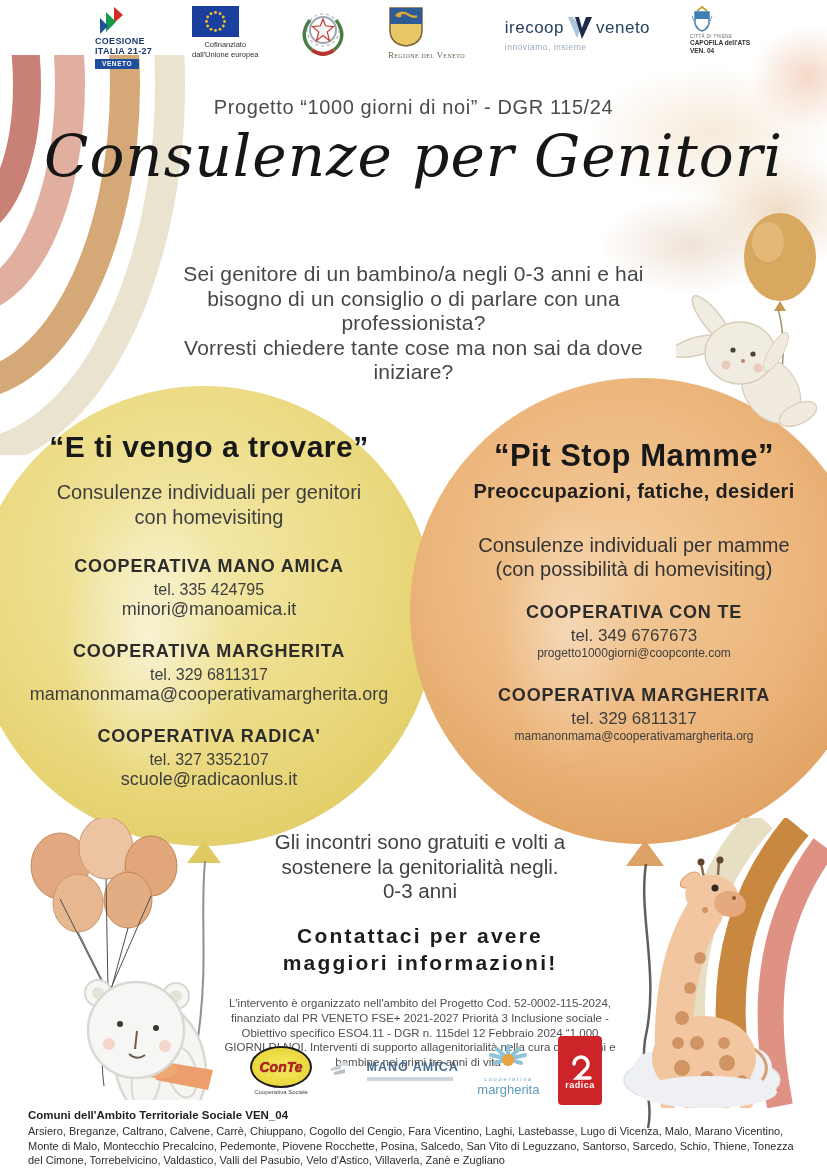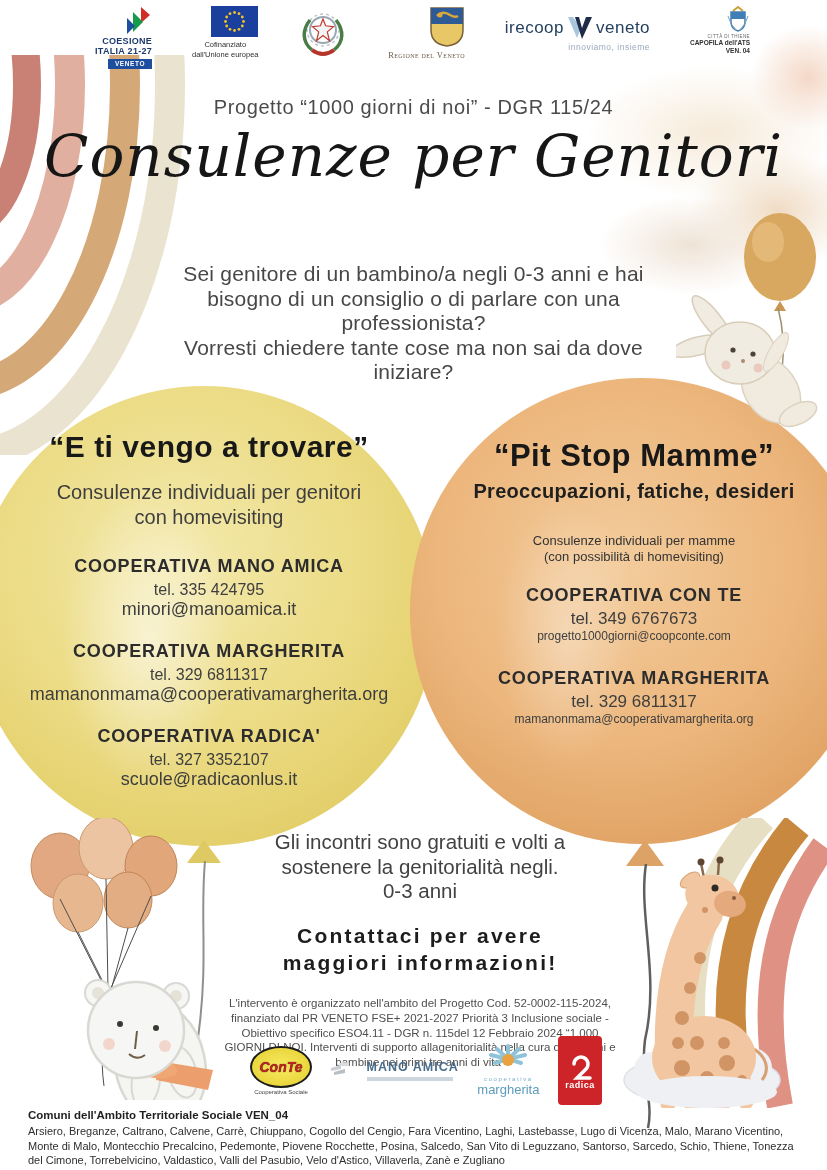--- a/index.html
+++ b/index.html
@@ -24,21 +24,21 @@
                radial-gradient(circle at 45% 40%,#f3cc9c 0%,#ecb67c 48%,#e0a263 78%,#d6955a 100%);}
   .knot{position:absolute;z-index:2;clip-path:polygon(50% 0,100% 100%,0 100%);}
   .knot-left{left:187px;top:840px;width:34px;height:23px;background:#dfc963;}
   .knot-right{left:626px;top:840px;width:38px;height:26px;background:#dda265;}
   .strings{position:absolute;left:0;top:0;z-index:3;}
   .animal{position:absolute;z-index:4;}
 
   
   .logos{position:absolute;left:95px;top:6px;width:655px;height:70px;display:flex;
          justify-content:space-between;align-items:flex-start;z-index:6;}
-  .logo{display:flex;flex-direction:column;align-items:flex-end;text-align:center;}
+  .logo{display:flex;flex-direction:column;align-items:flex-start;text-align:center;}
   .c-line1,.c-line2{font-size:9px;font-weight:bold;color:#1d3a6d;line-height:1.15;letter-spacing:.3px;}
   .c-banner{margin-top:2px;background:#1d4f9e;color:#fff;font-size:6.5px;font-weight:bold;
             padding:1.5px 7px;letter-spacing:.6px;}
   .eu-flag{width:47px;height:31px;background:#1a3f9c;}
   .eu-cap{font-size:7.5px;color:#2f2f2f;margin-top:3px;line-height:1.3;}
   .ven-cap{font-family:"Liberation Serif",serif;font-variant:small-caps;font-size:8.5px;color:#6d5b49;margin-top:2px;letter-spacing:.4px;}
   .irecoop-row{display:flex;align-items:center;gap:3px;margin-top:10px;}
   .irecoop-t{font-size:17px;color:#26415f;letter-spacing:.5px;}
   .irecoop-tag{font-size:8.5px;color:#9aa9bd;margin-top:2px;letter-spacing:.5px;}
   .cap-city{font-size:4.5px;color:#666;margin-top:1px;letter-spacing:.4px;}
@@ -54,21 +54,21 @@
          font-size:21px;line-height:1.17;letter-spacing:.2px;color:#474747;}
 
   
   .balloon-content{position:absolute;z-index:6;text-align:center;}
   .bc-left{left:5px;top:430px;width:408px;}
   .bc-right{left:443px;top:438px;width:382px;}
   .b-title{margin:0 0 16px 0;font-size:30px;font-weight:800;letter-spacing:.5px;color:#181818;}
   .bc-right .b-title{font-size:31px;margin-bottom:6px;}
   .b-sub{margin:0 0 26px 0;font-size:20px;line-height:1.25;color:#3e3e3e;}
   .b-sub2{margin:0 0 30px 0;font-size:20px;font-weight:bold;letter-spacing:.3px;color:#1f1f1f;}
-  .b-desc{margin:0 0 20px 0;font-size:13px;line-height:1.22;color:#333;}
+  .b-desc{margin:0 0 20px 0;font-size:20px;line-height:1.22;color:#333;}
   .coop{margin-bottom:20px;}
   .bc-right .coop{margin-bottom:24px;}
   .coop-name{font-size:18px;font-weight:bold;letter-spacing:.8px;color:#2c2c2c;margin-bottom:3px;}
   .coop-tel{font-size:16px;color:#3e3e3e;line-height:1.2;}
   .coop-email{font-size:18px;color:#3e3e3e;line-height:1.2;}
   .bc-right .coop-tel{font-size:17px;}
   .bc-right .coop-email{font-size:12px;}
 
   
   .closing{position:absolute;left:210px;top:830px;width:420px;z-index:6;text-align:center;}

